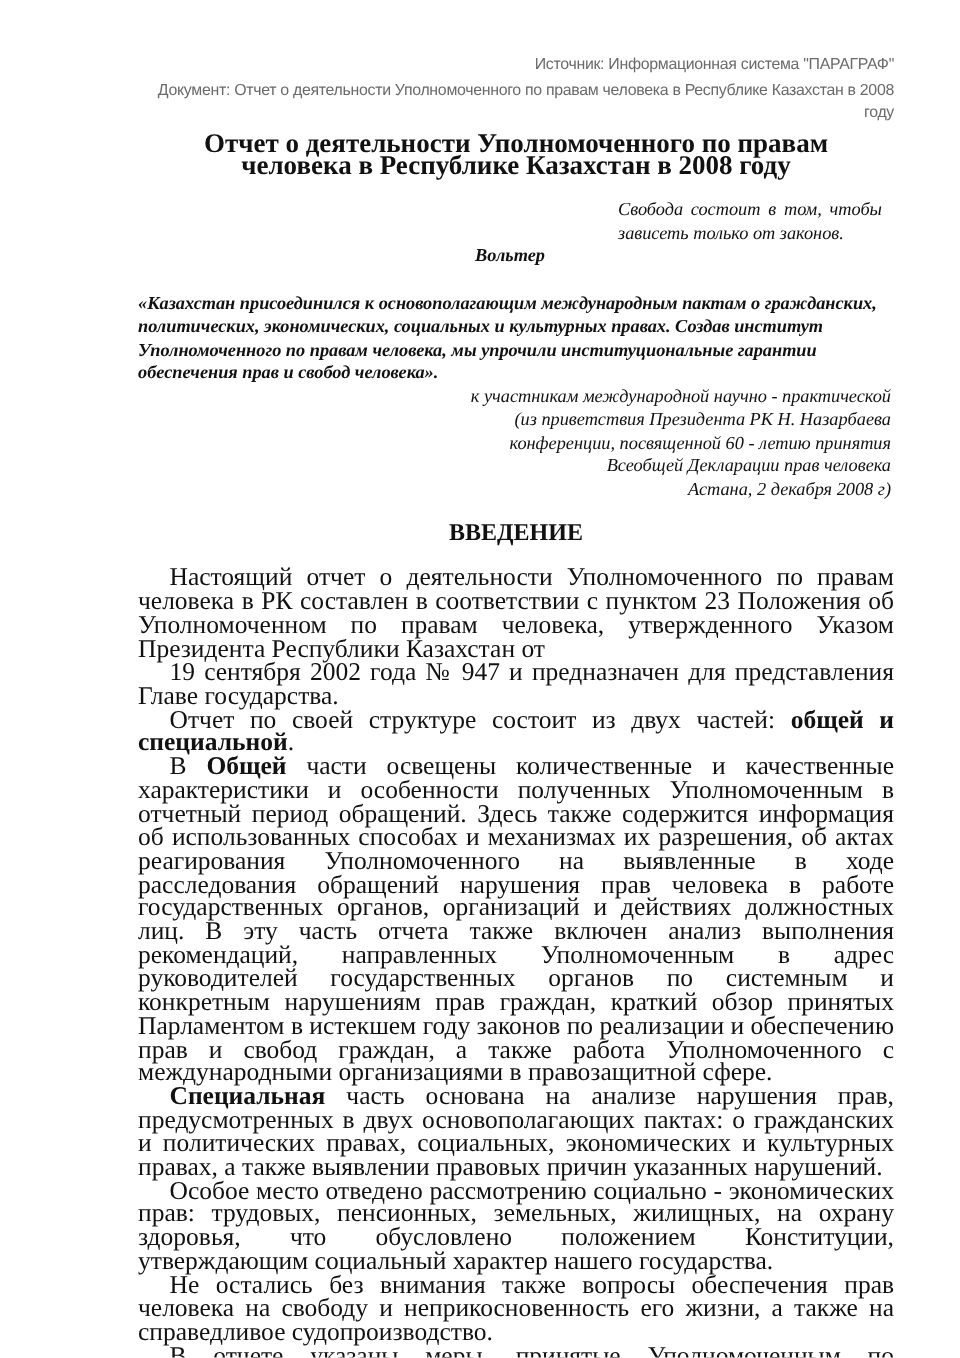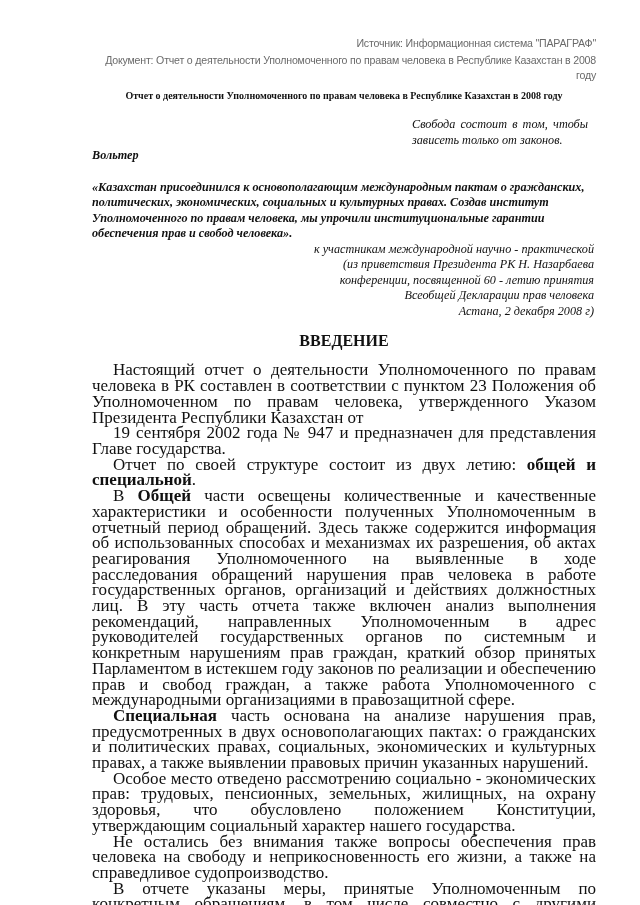--- a/index.html
+++ b/index.html
@@ -1,22 +1,22 @@
 <!DOCTYPE html>
 <html><head>
 <meta charset="utf-8">
 <style>
   html, body { margin: 0; padding: 0; background: #ffffff; }
   body { width: 640px; height: 905px; position: relative; overflow: hidden; }
   .page { position: absolute; left: 92px; top: 36px; width: 504px; color: #111; }
   .src { font-family: "Liberation Sans", sans-serif; font-size: 10.6px; color: #6a6a6a; text-align: right; line-height: 15px; letter-spacing: -0.2px; }
   .src-doc { margin-top: 2px; }
-  .title { font-family: "Liberation Serif", serif; font-weight: bold; font-size: 10px; text-align: center; line-height: 15px; margin: 5px 0 6px 0; padding: 0 10px; }
+  .title { font-family: "Liberation Serif", serif; font-weight: bold; font-size: 18px; text-align: center; line-height: 15px; margin: 5px 0 6px 0; padding: 0 10px; }
   .epigraph { margin: 14px 0 0 320px; width: 176px; font-family: "Liberation Serif", serif; font-style: italic; font-size: 12.2px; line-height: 15.5px; text-align: justify; }
-  .epigraph-author { font-family: "Liberation Serif", serif; font-style: italic; font-weight: bold; font-size: 12.2px; text-align: left; margin-right: 8px; line-height: 15.5px; }
+  .epigraph-author { font-family: "Liberation Serif", serif; font-style: italic; font-weight: bold; font-size: 12.2px; text-align: center; margin-right: 8px; line-height: 15.5px; }
   .quote { margin-top: 16px; font-family: "Liberation Serif", serif; font-style: italic; font-weight: bold; font-size: 12.2px; line-height: 15.5px; text-align: left; }
   .attrib { font-family: "Liberation Serif", serif; font-style: italic; font-size: 12.2px; line-height: 15.6px; text-align: right; margin-right: 2px; }
   .heading { font-family: "Liberation Serif", serif; font-weight: bold; font-size: 16px; text-align: center; margin-top: 14px; line-height: 15px; }
   .body { margin-top: 14px; font-family: "Liberation Serif", serif; font-size: 17px; line-height: 15.7px; }
   .p { text-align: justify; text-indent: 21px; margin: 0; }
   b { font-weight: bold; }
 </style>
 </head>
 <body>
 
@@ -36,20 +36,20 @@
     <div>конференции, посвященной 60 - летию принятия</div>
     <div>Всеобщей Декларации прав человека</div>
     <div>Астана, 2 декабря 2008 г)</div>
   </div>
 
   <div class="heading">ВВЕДЕНИЕ</div>
 
   <div class="body">
     <p class="p">Настоящий отчет о деятельности Уполномоченного по правам человека в РК составлен в соответствии с пунктом 23 Положения об Уполномоченном по правам человека, утвержденного Указом Президента Республики Казахстан от</p>
     <p class="p">19 сентября 2002 года № 947 и предназначен для представления Главе государства.</p>
-    <p class="p"><span>Отчет по своей структуре состоит из двух летию: </span><b>общей и специальной</b><span>.</span></p>
+    <p class="p"><span>Отчет по своей структуре состоит из двух частей: </span><b>общей и специальной</b><span>.</span></p>
     <p class="p"><span>В </span><b>Общей</b><span> части освещены количественные и качественные характеристики и особенности полученных Уполномоченным в отчетный период обращений. Здесь также содержится информация об использованных способах и механизмах их разрешения, об актах реагирования Уполномоченного на выявленные в ходе расследования обращений нарушения прав человека в работе государственных органов, организаций и действиях должностных лиц. В эту часть отчета также включен анализ выполнения рекомендаций, направленных Уполномоченным в адрес руководителей государственных органов по системным и конкретным нарушениям прав граждан, краткий обзор принятых Парламентом в истекшем году законов по реализации и обеспечению прав и свобод граждан, а также работа Уполномоченного с международными организациями в правозащитной сфере.</span></p>
     <p class="p"><b>Специальная</b><span> часть основана на анализе нарушения прав, предусмотренных в двух основополагающих пактах: о гражданских и политических правах, социальных, экономических и культурных правах, а также выявлении правовых причин указанных нарушений.</span></p>
     <p class="p">Особое место отведено рассмотрению социально - экономических прав: трудовых, пенсионных, земельных, жилищных, на охрану здоровья, что обусловлено положением Конституции, утверждающим социальный характер нашего государства.</p>
     <p class="p">Не остались без внимания также вопросы обеспечения прав человека на свободу и неприкосновенность его жизни, а также на справедливое судопроизводство.</p>
     <p class="p">В отчете указаны меры, принятые Уполномоченным по конкретным обращениям, в том числе совместно с другими госорганами, а также комментарии к его позиции, вытекающей из рассмотренных конкретных ситуаций.</p>
   </div>
 </div>
 
 </body></html>

